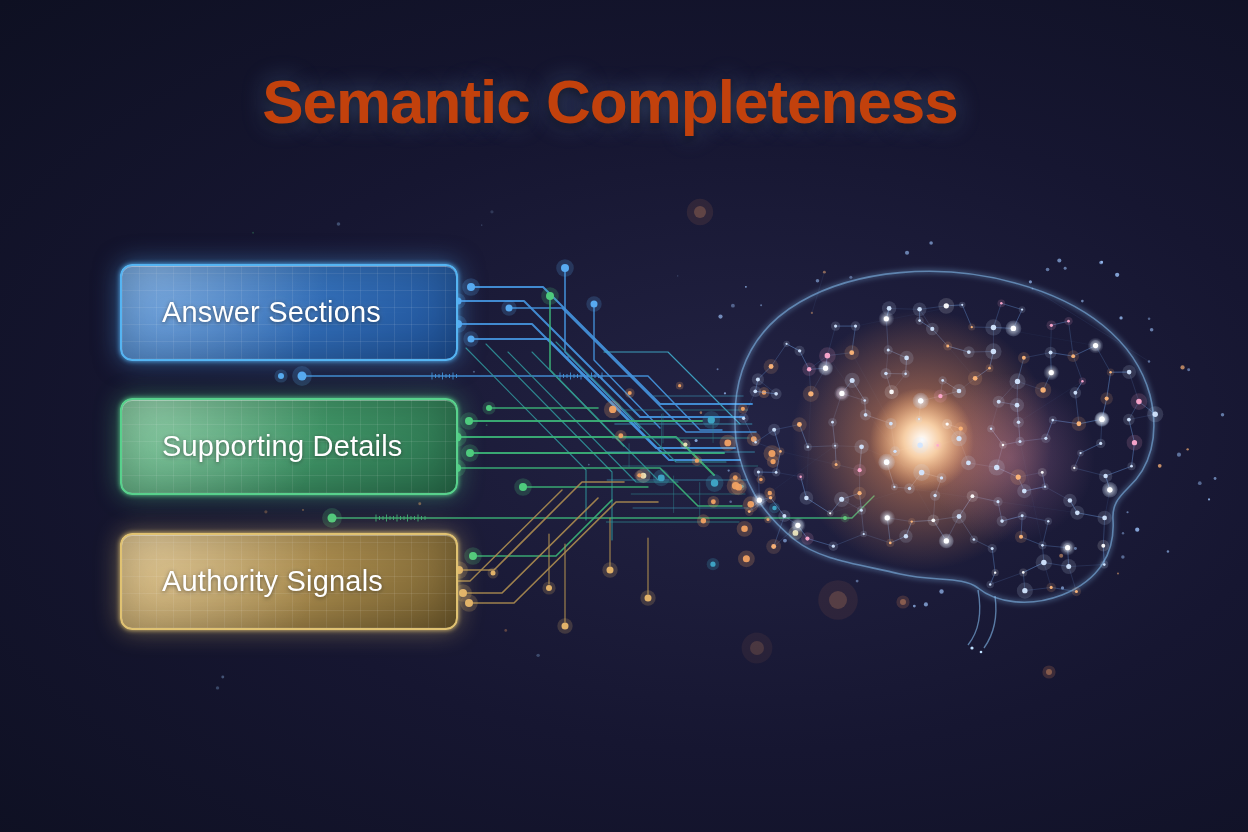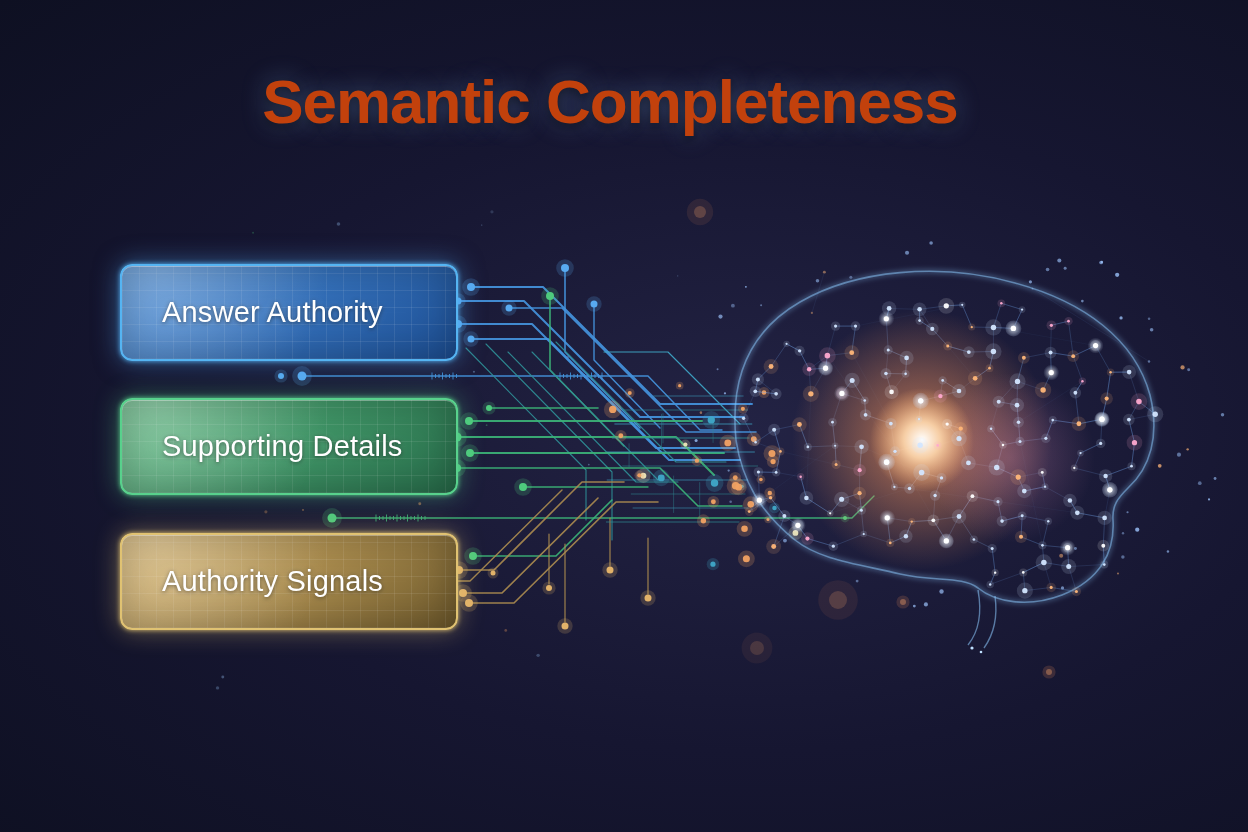--- a/index.html
+++ b/index.html
@@ -1055,21 +1055,21 @@
         <circle cx="1049" cy="672" r="6.6000000000000005" fill="#b06a50" opacity="0.25"></circle>
         <circle cx="1049" cy="672" r="3" fill="#d08a60" opacity="0.5"></circle>
         <circle cx="903" cy="602" r="6.6000000000000005" fill="#b06a50" opacity="0.25"></circle>
         <circle cx="903" cy="602" r="3" fill="#d08a60" opacity="0.5"></circle>
       </g>
   </svg>
 
   <h1 class="page-title" style="color: #c2410c;">Semantic Completeness</h1>
 
   <div class="box box-1" style="--ft: #4d90d9; --fm: #336fb9; --fb: #1d4f94; --border: #55b4f2; --glow: rgba(86,170,245,0.5);">
-    <span class="box-label" style="color: rgb(255, 255, 255);">Answer Authority</span>
+    <span class="box-label" style="color: rgb(255, 255, 255);">Answer Sections</span>
   </div>
   <div class="box box-2" style="--ft: #63bd86; --fm: #3f9466; --fb: #276c4a; --border: #58d18c; --glow: rgba(88,209,140,0.45);">
     <span class="box-label" style="color: rgb(255, 255, 255);">Supporting Details</span>
   </div>
   <div class="box box-3" style="--ft: #dab76f; --fm: #aa8c4e; --fb: #6f5a2c; --border: #e0c272; --glow: rgba(224,194,114,0.45);">
     <span class="box-label" style="color: rgb(255, 255, 255);">Authority Signals</span>
   </div>
 
 </div>
 

